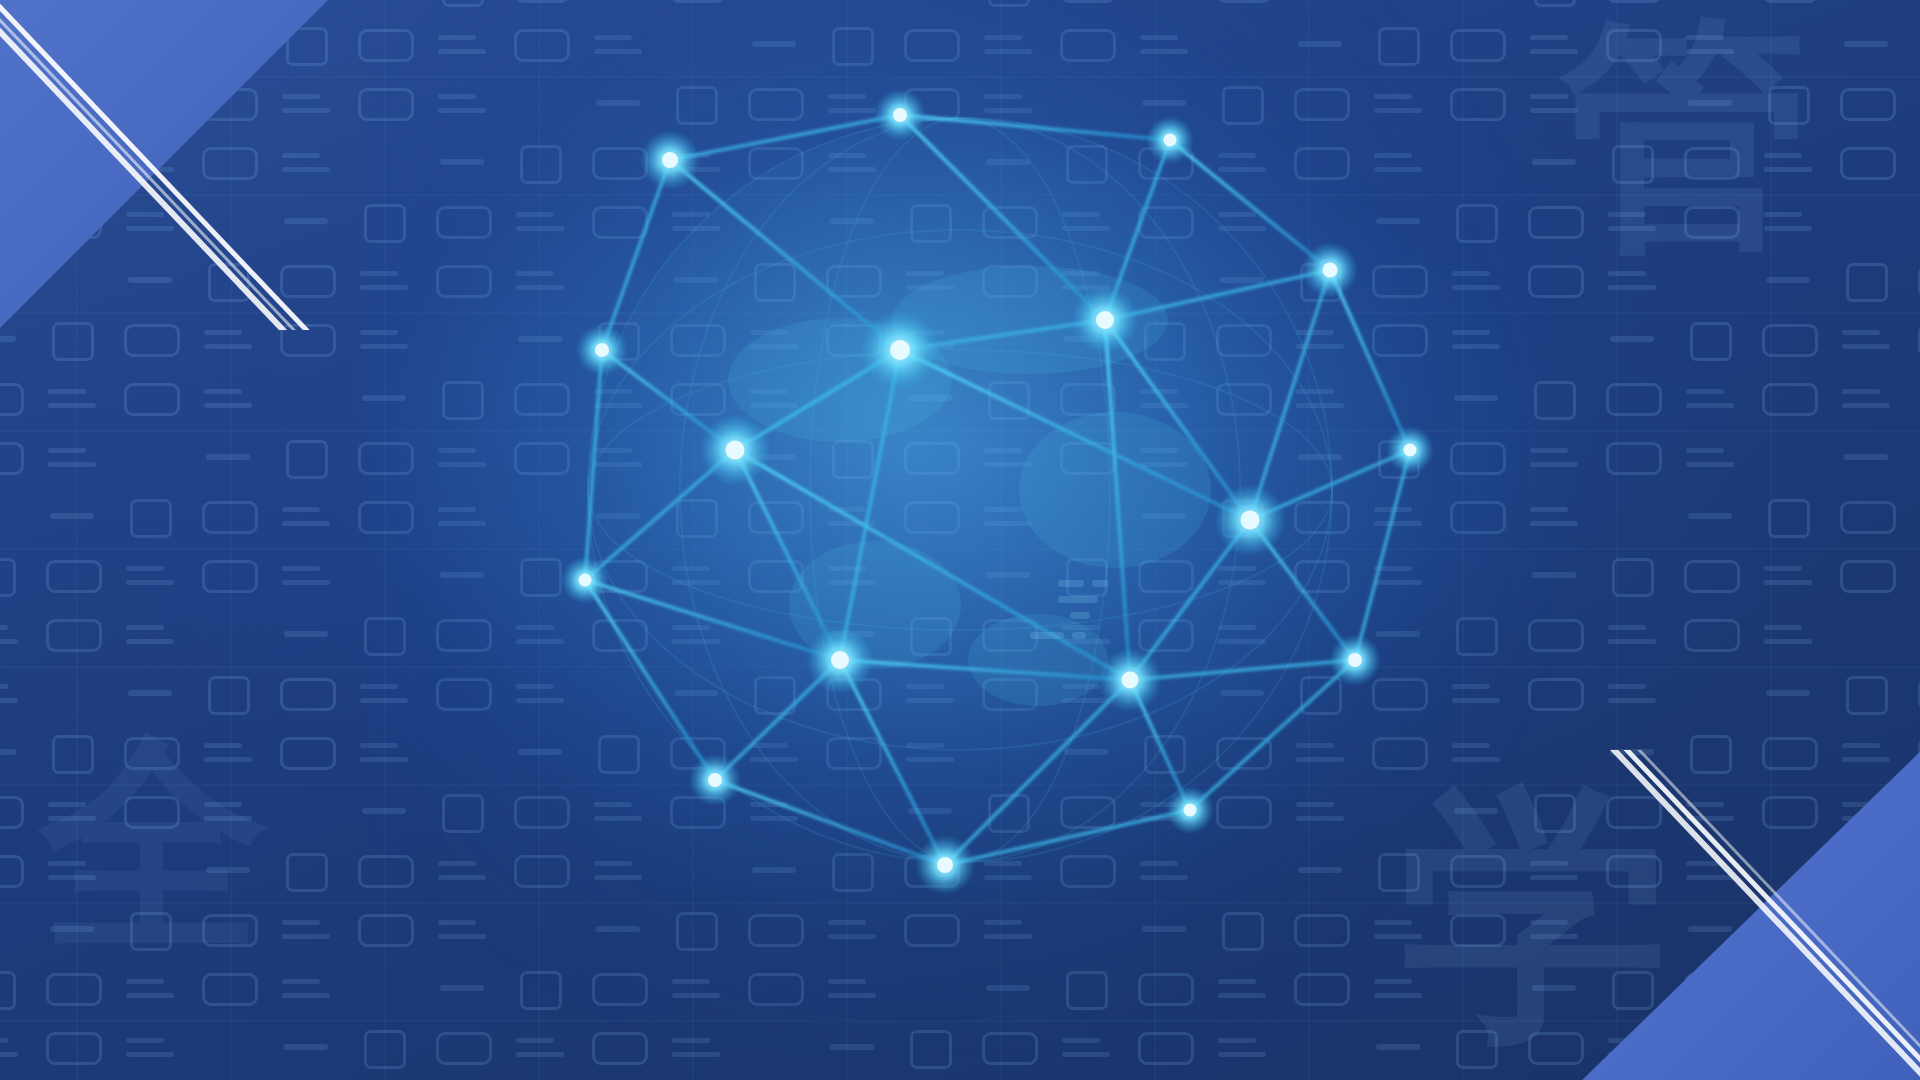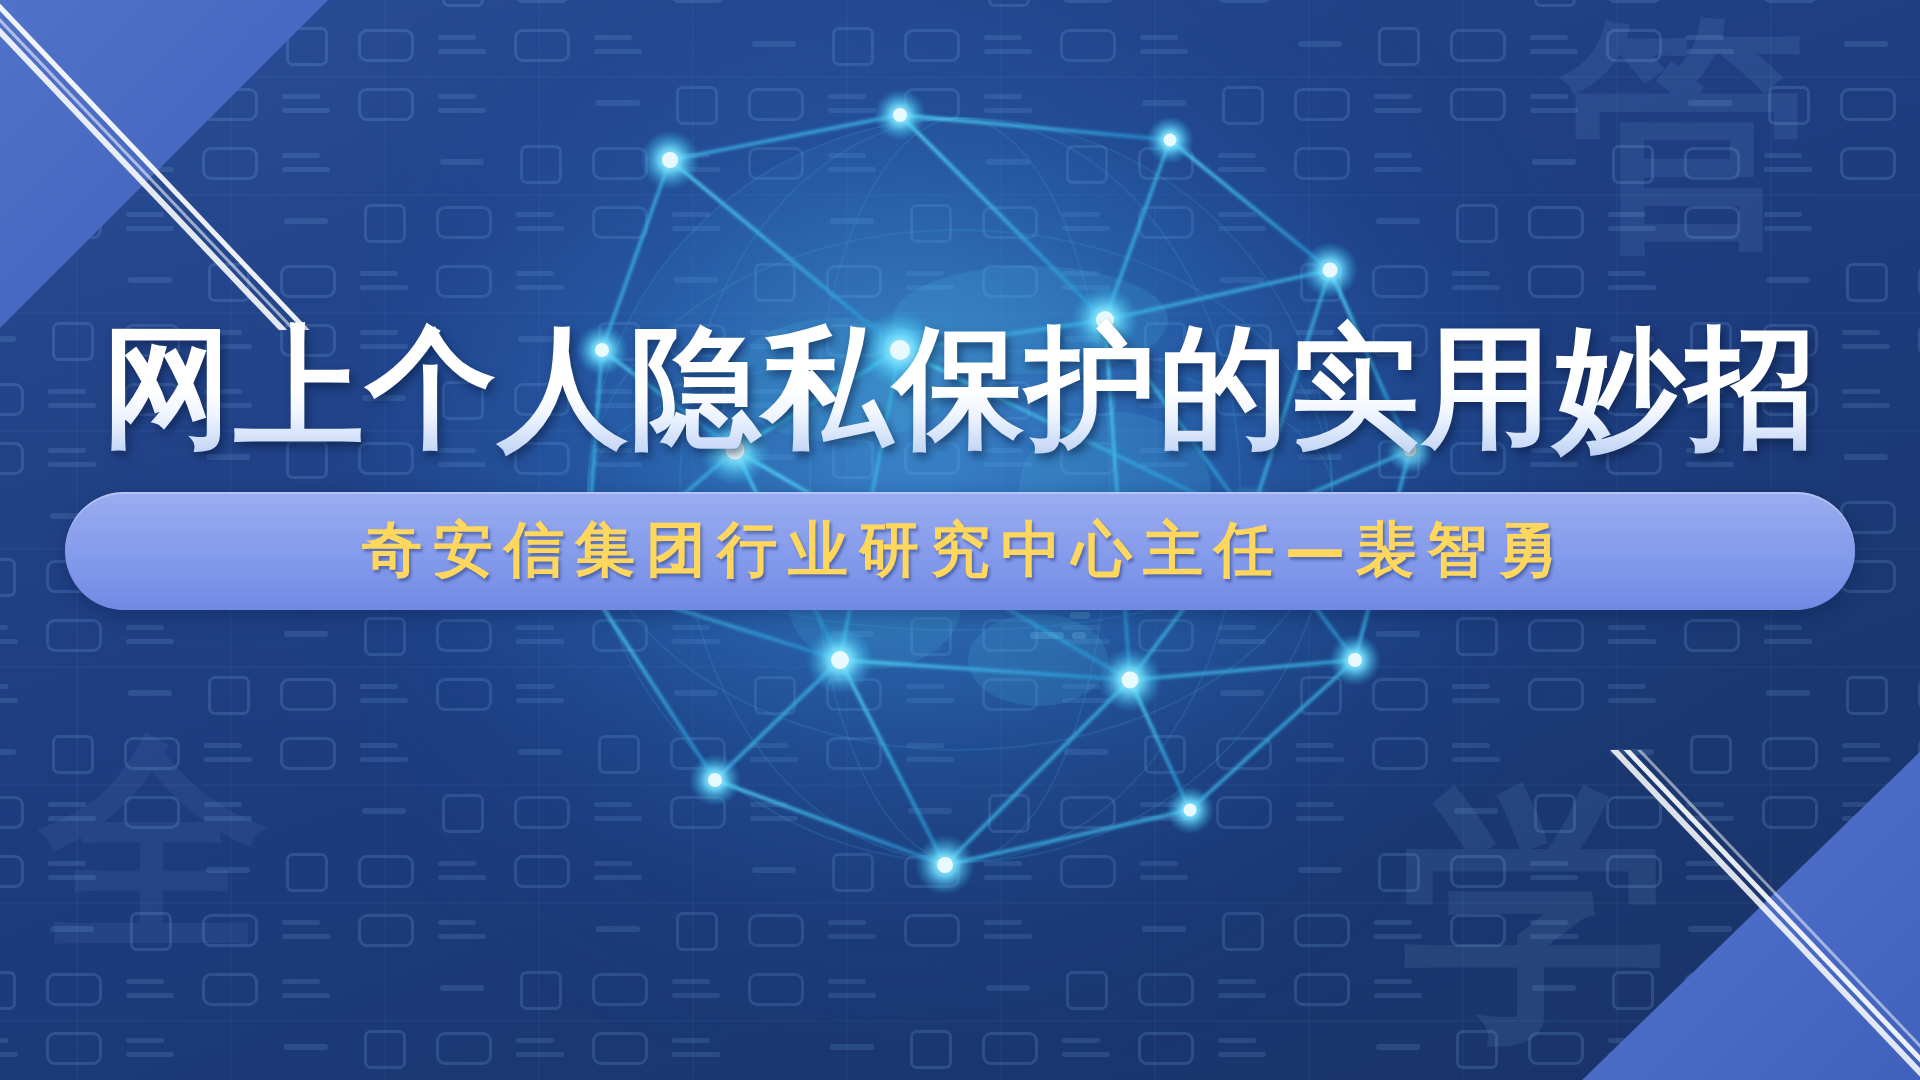--- a/index.html
+++ b/index.html
@@ -851,22 +851,14 @@
     <div class="stripe s2"></div>
   </div>
 
   <div class="corner-br">
     <div class="tri"></div>
     <div class="stripe s3"></div>
     <div class="stripe s1"></div>
     <div class="stripe s2"></div>
   </div>
 
-  <div class="content">
-    <h1 class="title">网上个人隐私保护的实用妙招</h1>
-    <div class="subtitle-wrap">
-      <div class="subtitle">
-        <span class="subtitle-text">奇安信集团行业研究中心主任—裴智勇</span>
-      </div>
-    </div>
-  </div>
 
 </div>
 
 </body></html>

